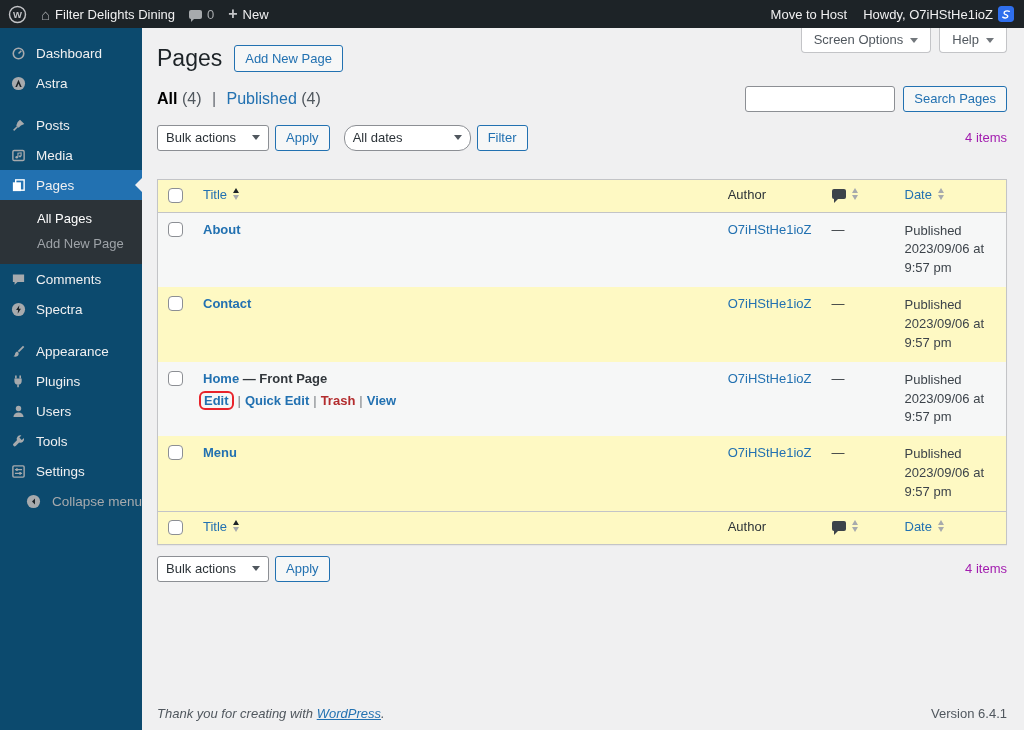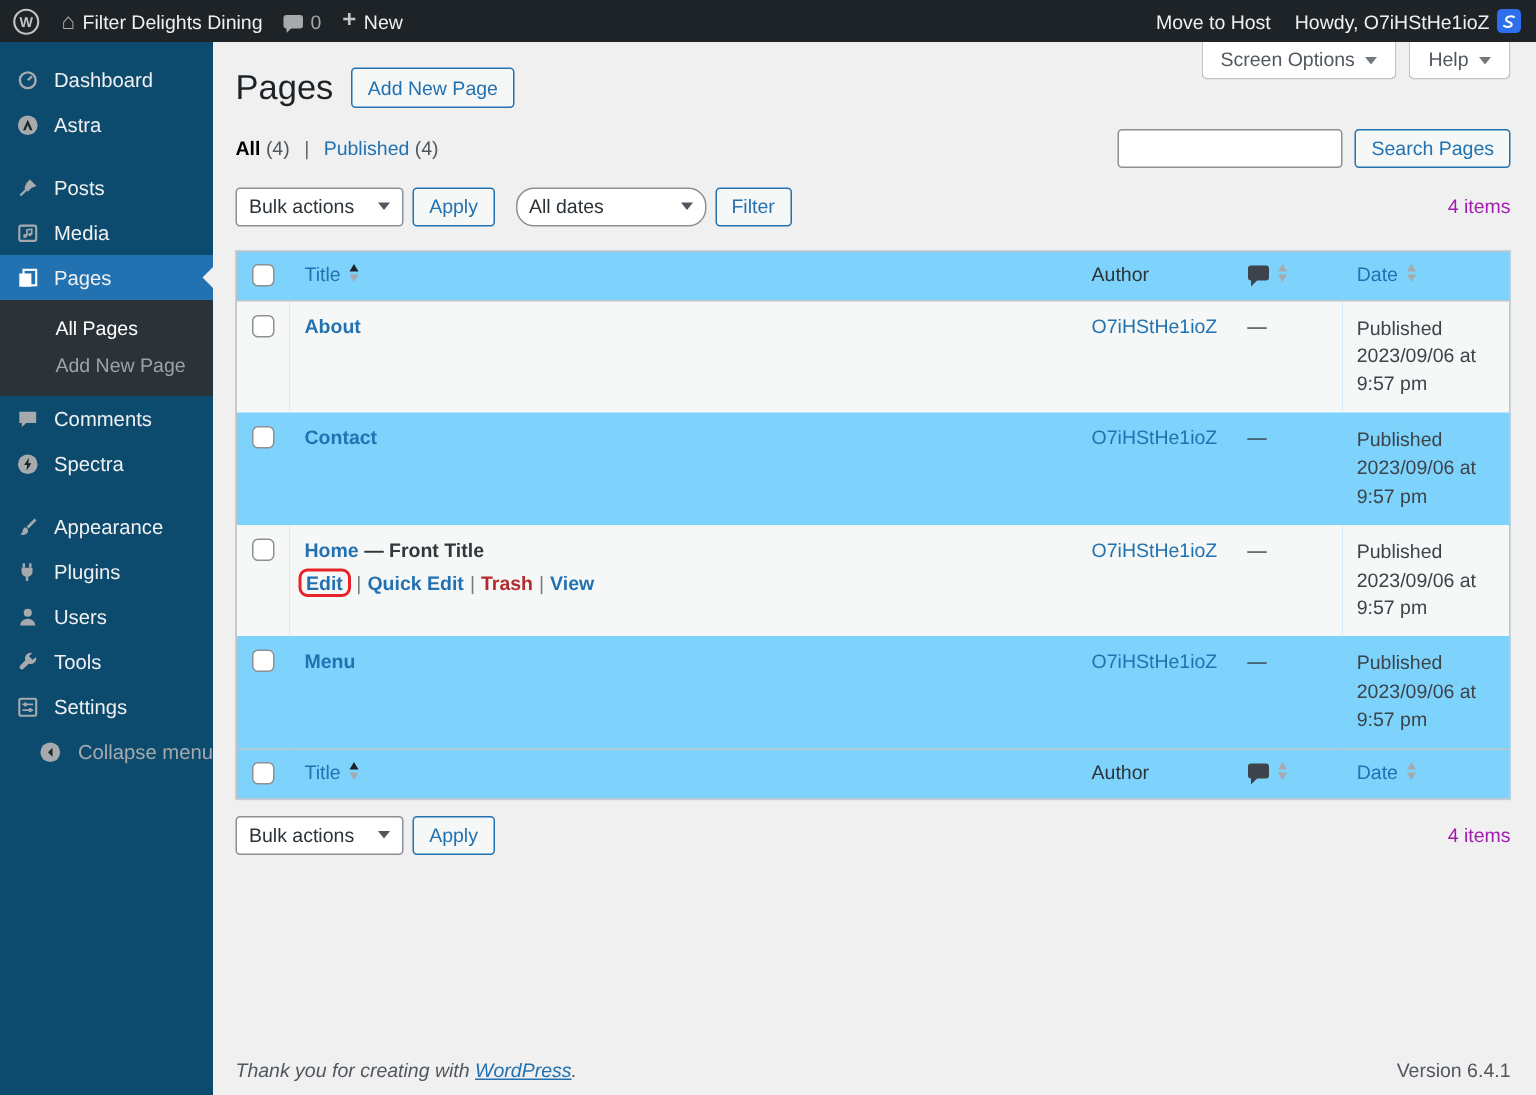--- a/index.html
+++ b/index.html
@@ -43,37 +43,37 @@
     padding:4px 12px 5px; color:#50575e; display:flex; align-items:flex-end; gap:7px; cursor:pointer; }
   .caret-down { width:0; height:0; border:4px solid transparent; border-top:5px solid #72777c; margin-top:4px; }
 
   .heading-row { padding-top:17px; display:flex; align-items:center; }
   #page-title { font-size:23px; font-weight:400; color:#1d2327; line-height:1.2; }
   .button { display:inline-flex; align-items:center; justify-content:center; background:#f6f7f7; border:1px solid #2271b1;
     color:#2271b1; border-radius:3px; padding:0 10px; height:26px; font-size:13px; cursor:pointer; white-space:nowrap; }
   #add-new-btn { margin-left:12px; height:27px; }
 
   .views-search-row { margin-top:13px; display:flex; align-items:center; }
-  .views { font-size:13px; color:#646970; }
+  .views { font-size:16px; color:#646970; }
   .views .v-all { color:#000; font-weight:bold; }
   .views .v-count { color:#50575e; }
   .views a { color:#2271b1; cursor:pointer; }
   .views .v-sep { margin:0 6px; color:#646970; }
   .search-box { margin-left:auto; display:flex; align-items:center; gap:8px; }
   #search-input { width:150px; height:26px; border:1px solid #8c8f94; border-radius:3px; background:#fff; padding:0 6px; font-size:13px; font-family:"Liberation Sans",sans-serif; }
 
   .tablenav { margin-top:13px; display:flex; align-items:center; }
   .wp-select { height:26px; background:#fff; border:1px solid #8c8f94; border-radius:3px; display:inline-flex;
     align-items:center; padding:0 8px; color:#2c3338; gap:16px; cursor:pointer; font-size:13px; }
   .wp-select .sel-caret { width:0; height:0; border:4px solid transparent; border-top:5px solid #50575e; margin-top:4px; }
   .gap6 { margin-left:6px; } .gap14 { margin-left:14px;border-radius:12px; }
   .items-count { margin-left:auto; color:#a21caf; }
 
   
-  table.wp-list { width:100%; margin-top:16px; border-collapse:collapse; background:#7dd3fc; border:1px solid #c3c4c7; box-shadow:0 1px 1px rgba(0,0,0,.04); }
+  table.wp-list { width:100%; margin-top:28px; border-collapse:collapse; background:#fef9c3; border:1px solid #c3c4c7; box-shadow:0 1px 1px rgba(0,0,0,.04); }
   .wp-list th, .wp-list td { text-align:left; vertical-align:top; font-weight:normal; font-size:13px; }
   .wp-list thead th, .wp-list tfoot th { padding:7px 10px 6px; color:#2c3338; }
   .wp-list thead tr { border-bottom:1px solid #c3c4c7; }
   .wp-list tfoot tr { border-top:1px solid #c3c4c7; }
   .col-cb { width:33px; } .col-author { width:95px; } .col-comments { width:73px; } .col-date { width:112px; }
   .checkbox { width:15px; height:15px; border:1px solid #8c8f94; border-radius:4px; background:#fff; display:inline-block; cursor:pointer; }
   .wp-list thead .checkbox, .wp-list tfoot .checkbox { margin-top:1px; }
   .sort-link { display:inline-flex; align-items:center; gap:6px; color:#2271b1; cursor:pointer; }
   .arrows { display:inline-flex; flex-direction:column; gap:2px; }
   .arr-up { width:0; height:0; border:3.5px solid transparent; border-bottom:5px solid #a7aaad; border-top:none; }
@@ -369,21 +369,21 @@
         <td class="date-cell">
           <div>Published</div>
             <div>2023/09/06 at</div>
             <div>9:57 pm</div>
         </td>
       </tr>
       <tr class="alt">
         <td><span class="checkbox"></span></td>
         <td class="row-title">
           <a>Home</a>
-          <span class="title-suffix">— Front Title</span>
+          <span class="title-suffix">— Front Page</span>
           <div class="row-actions">
             <span class="red-box"><a>Edit</a></span><span class="ra-sep">|</span><a>Quick Edit</a><span class="ra-sep">|</span><a class="trash">Trash</a><span class="ra-sep">|</span><a>View</a>
           </div>
         </td>
         <td><a class="author-link">O7iHStHe1ioZ</a></td>
         <td><span class="comment-dash">—</span></td>
         <td class="date-cell">
           <div>Published</div>
             <div>2023/09/06 at</div>
             <div>9:57 pm</div>

